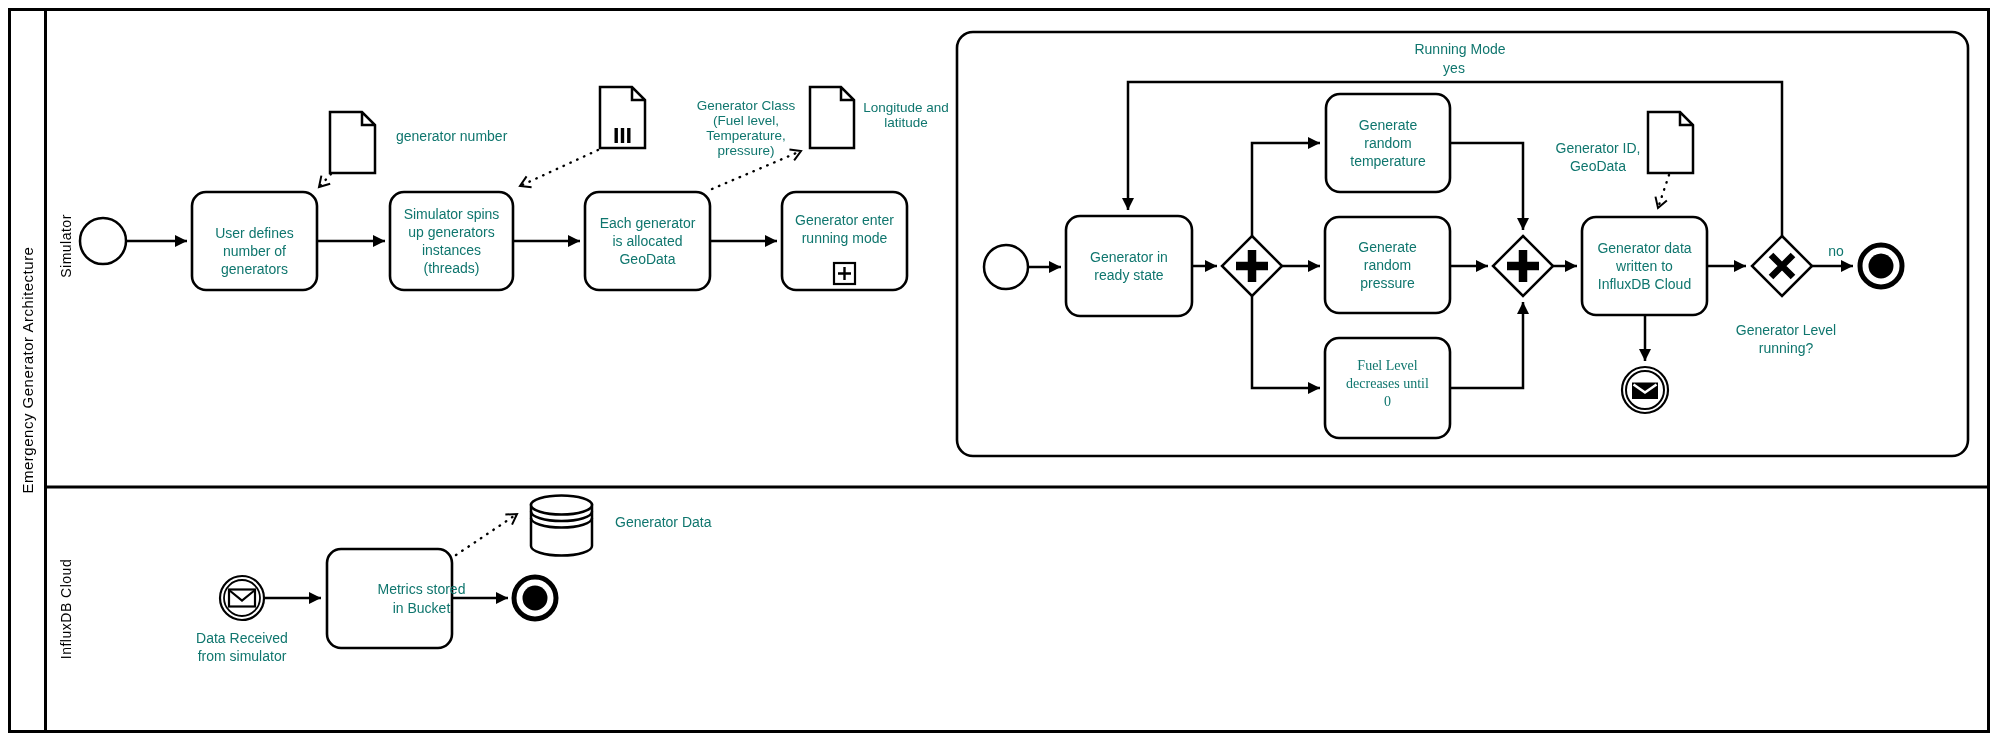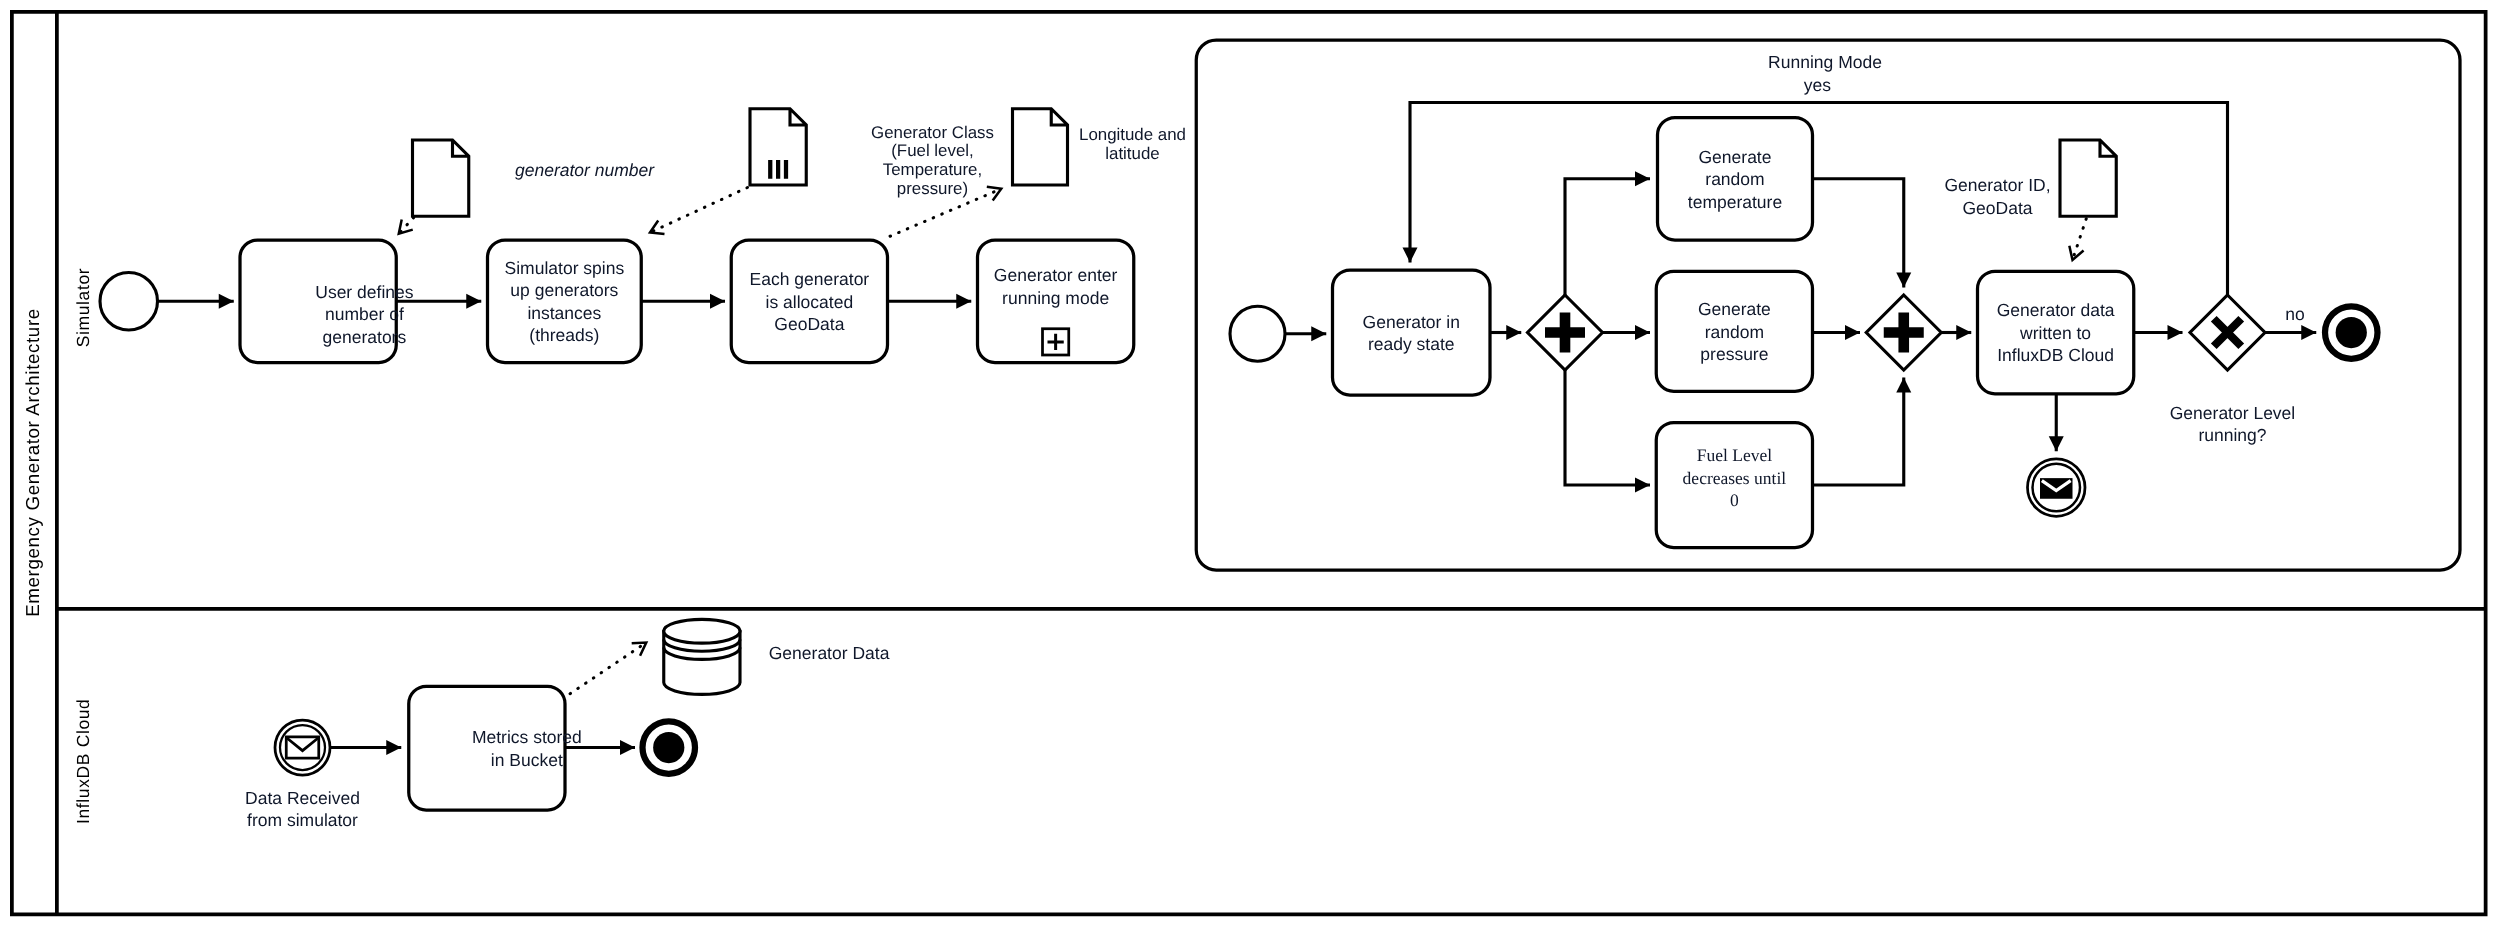--- a/index.html
+++ b/index.html
@@ -1,19 +1,19 @@
 <!DOCTYPE html>
 <html><head>
 <meta charset="utf-8">
 <style>
   html,body{margin:0;padding:0;background:#ffffff;}
   .stage{position:relative;width:1999px;height:742px;background:#fff;overflow:hidden;
          font-family:"Liberation Sans",sans-serif;color:#000;}
   .stage svg{position:absolute;left:0;top:0;}
-  .lbl{position:absolute;font:14px/1.29 "Liberation Sans",sans-serif;color:#0f172a;
+  .lbl{position:absolute;font:14px/1.29 "Liberation Sans",sans-serif;color:#0f766e;
        text-align:center;white-space:pre-line;}
   .node-lbl{display:flex;align-items:center;justify-content:center;}
   .rot{transform:translate(-50%,-50%) rotate(-90deg);white-space:nowrap;
        position:absolute;font:15px "Liberation Sans",sans-serif;letter-spacing:.5px;}
   .small{font-size:13.5px;line-height:1.12;}
   .left{text-align:left;white-space:nowrap;}
   
   .thick{stroke:#000;stroke-width:3;fill:none;}
   .task{fill:#fff;stroke:#000;stroke-width:2.6;}
   .shape{fill:#fff;stroke:#000;stroke-width:2.5;}
@@ -160,21 +160,21 @@
     <path d="M531,505 V546 A30.5,9.5 0 0 0 592,546 V505 Z" class="shape"></path>
     <ellipse cx="561.5" cy="505" rx="30.5" ry="9.5" class="shape"></ellipse>
     <path d="M531,511.5 A30.5,9.5 0 0 0 592,511.5 M531,518 A30.5,9.5 0 0 0 592,518" class="sym" stroke-width="2.5"></path>
   </g>
 </svg>
 
 <div class="rot" style="left:27px;top:370px;">Emergency Generator Architecture</div>
 <div class="rot" style="left:66px;top:246px;font-size:14px;">Simulator</div>
 <div class="rot" style="left:66px;top:609px;font-size:14px;">InfluxDB Cloud</div>
 
-<div class="lbl node-lbl" style="left:192px;top:192px;width:125px;height:118px;padding-left:37px;">User defines
+<div class="lbl node-lbl" style="left:192px;top:192px;width:125px;height:118px;">User defines
 number of
 generators</div>
 <div class="lbl node-lbl" style="left:390px;top:192px;width:123px;height:98px;">Simulator spins
 up generators
 instances
 (threads)</div>
 <div class="lbl node-lbl" style="left:585px;top:192px;width:125px;height:98px;">Each generator
 is allocated
 GeoData</div>
 <div class="lbl node-lbl" style="left:1066px;top:216px;width:126px;height:100px;">Generator in
@@ -189,21 +189,21 @@
 pressure</div>
 <div class="lbl node-lbl" style="left:1325px;top:334px;width:125px;height:100px;font-family:Liberation Serif, serif;">Fuel Level
 decreases until
 0</div>
 <div class="lbl node-lbl" style="left:1582px;top:217px;width:125px;height:98px;">Generator data
 written to
 InfluxDB Cloud</div>
 <div class="lbl node-lbl" style="left:327px;top:549px;width:125px;height:99px;padding-left:32px;">Metrics stored
 in Bucket</div>
 
-<div class="lbl left" style="left:412px;top:127px;font-style:italic;">generator number</div>
+<div class="lbl left" style="left:396px;top:127px;">generator number</div>
 <div class="lbl small" style="left:648px;top:98px;width:124px;margin-left:36px;">Generator Class
 (Fuel level,
 Temperature,
 pressure)</div>
 <div class="lbl small" style="left:844px;top:100px;width:124px;text-align:center;">Longitude and
 latitude</div>
 <div class="lbl" style="left:1536px;top:139px;width:124px;">Generator ID,
 GeoData</div>
 <div class="lbl" style="left:1385px;top:40px;width:150px;">Running Mode</div>
 <div class="lbl" style="left:1424px;top:59px;width:60px;">yes</div>

